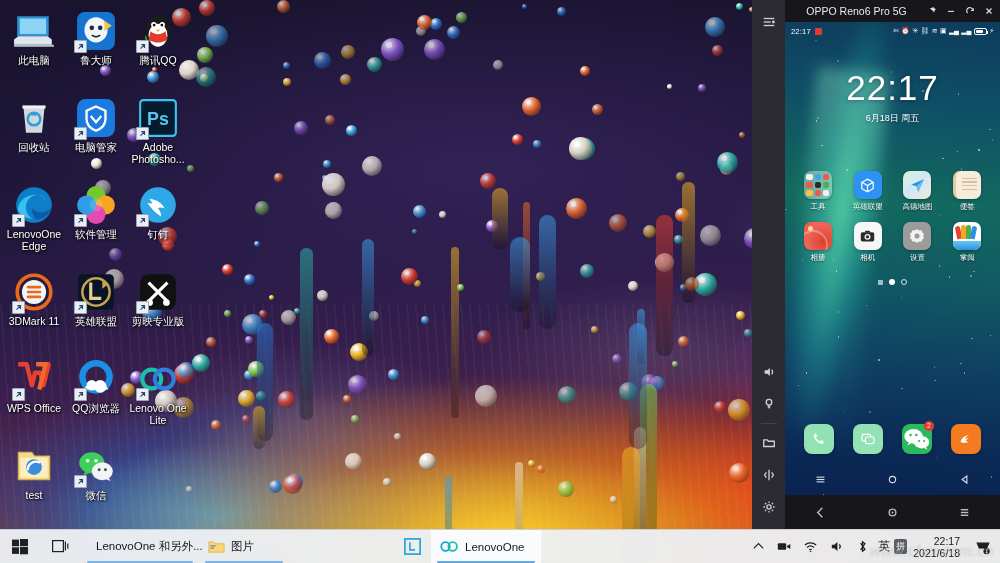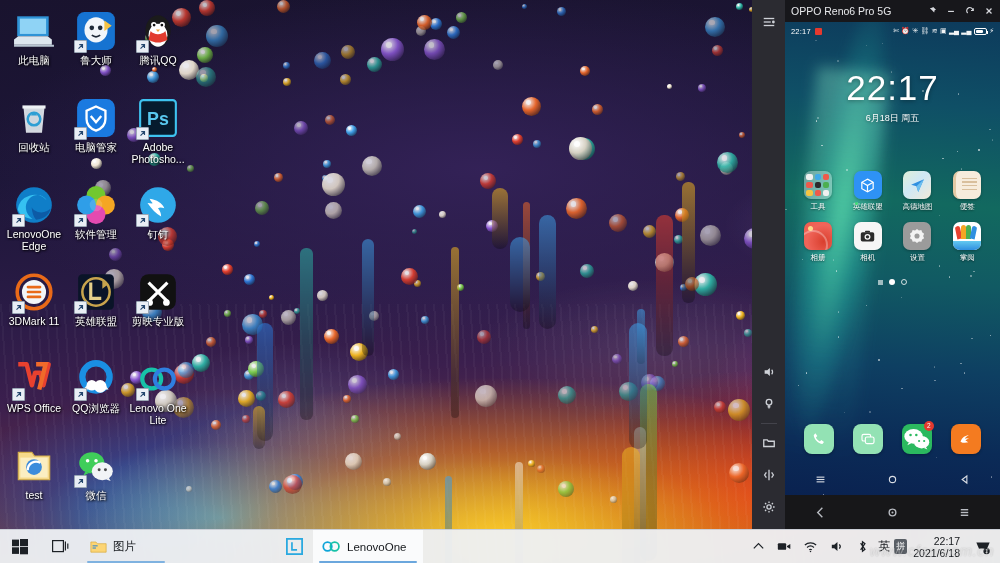--- a/index.html
+++ b/index.html
@@ -61,21 +61,21 @@
   .mirror { position: absolute; right: 0; top: 0; width: 248px; height: 529px; background:#1c1c21; }
   .mirror-side {
     position: absolute; left: 0; top: 0; width: 33px; height: 100%;
     background: #2b2b31; display: flex; flex-direction: column; align-items: center;
   }
   .side-btn { width: 26px; height: 26px; display:flex; align-items:center; justify-content:center;
     color:#cfd2d8; cursor: pointer; }
   .side-btn svg { width: 14px; height: 14px; fill: none; stroke: #cfd2d8; stroke-width: 1.5; }
   .side-sep { width: 16px; height:1px; background:#43434b; margin: 6px 0; }
   .mirror-body { position:absolute; left:33px; top:0; right:0; bottom:0; background:#17171b; }
-  .titlebar { height: 22px; display:flex; align-items:center; background:#17171b; padding: 0 2px 0 6px; }
+  .titlebar { height: 22px; display:flex; align-items:center; background:#17171b; padding: 0 2px 0 6px; text-align: center; }
   .title-text { color:#e8e9ec; font-size: 10.5px; flex: 1; white-space: nowrap; }
   .win-btn { width: 19px; height: 18px; display:flex; align-items:center; justify-content:center;
     color:#d6d8dd; font-size: 11px; cursor:pointer; }
   .win-btn svg { width: 10px; height: 10px; fill:none; stroke:#d6d8dd; stroke-width:1.4; }
 
   .phone-screen { position:absolute; left:0; top:22px; right:0; height: 473px; overflow:hidden;
     background: linear-gradient(185deg,#0d3b5c 0%, #0f4f66 18%, #12695f 38%, #115a63 54%, #0e3f62 72%, #0b2b57 88%, #0a2250 100%); }
   .aurora {
     position:absolute; left:-8%; top:-6%; width: 64%; height: 112%;
     background: radial-gradient(ellipse 34% 60% at 48% 42%, rgba(110,255,190,.55), rgba(40,200,180,.22) 46%, transparent 72%);
@@ -915,20 +915,29 @@
     </div>
 
     <div class="tb-btn" style="padding:0 12px">
       <svg width="17" height="15" viewBox="0 0 17 15">
         <rect x="0.6" y="1.6" width="10.8" height="11" fill="none" stroke="#1d2126" stroke-width="1.2"></rect>
         <line x1="13.4" y1="2.6" x2="13.4" y2="11.6" stroke="#1d2126" stroke-width="1.2"></line>
         <line x1="15.8" y1="4.4" x2="15.8" y2="9.8" stroke="#1d2126" stroke-width="1.2"></line>
       </svg>
     </div>
 
+    <div class="tb-btn" style="width:118px">
+      <svg width="17" height="17" viewBox="0 0 20 20">
+        <circle cx="10" cy="10" r="9" fill="#0f7ec8"></circle>
+        <path d="M3 12.5a8.6 8.6 0 0114.6-4.2C16 6 13 5.2 10.7 6.2 8 7.4 6.7 9.9 6.9 12.6c.1 2 1.3 4 3.2 5.2C6.2 17.6 3.4 15.5 3 12.5z" fill="#35c1f1"></path>
+        <path d="M11.6 18c3.9-.2 6.6-2.6 7.3-5.6-1.5 1.6-4 2.3-6.4 1.7-1.5-.4-2.6-1.2-3.1-2.3.1 2.7 1 5 2.2 6.2z" fill="#0d5ba6"></path>
+      </svg>
+      <span class="tb-label">LenovoOne 和另外...</span>
+      <span class="tb-underline" style="background:#7fb2e0"></span>
+    </div>
 
     <div class="tb-btn" style="width:90px">
       <svg width="17" height="15" viewBox="0 0 20 17">
         <path d="M1 3.2h6l1.6 2H19v10H1z" fill="#fcd575" stroke="#d8a93c" stroke-width=".8"></path>
         <rect x="3" y="7" width="6" height="1.4" fill="#4a90c4"></rect>
         <rect x="3" y="9.6" width="4" height="1.4" fill="#4a90c4"></rect>
       </svg>
       <span class="tb-label">图片</span>
       <span class="tb-underline" style="background:#7fb2e0"></span>
     </div>

